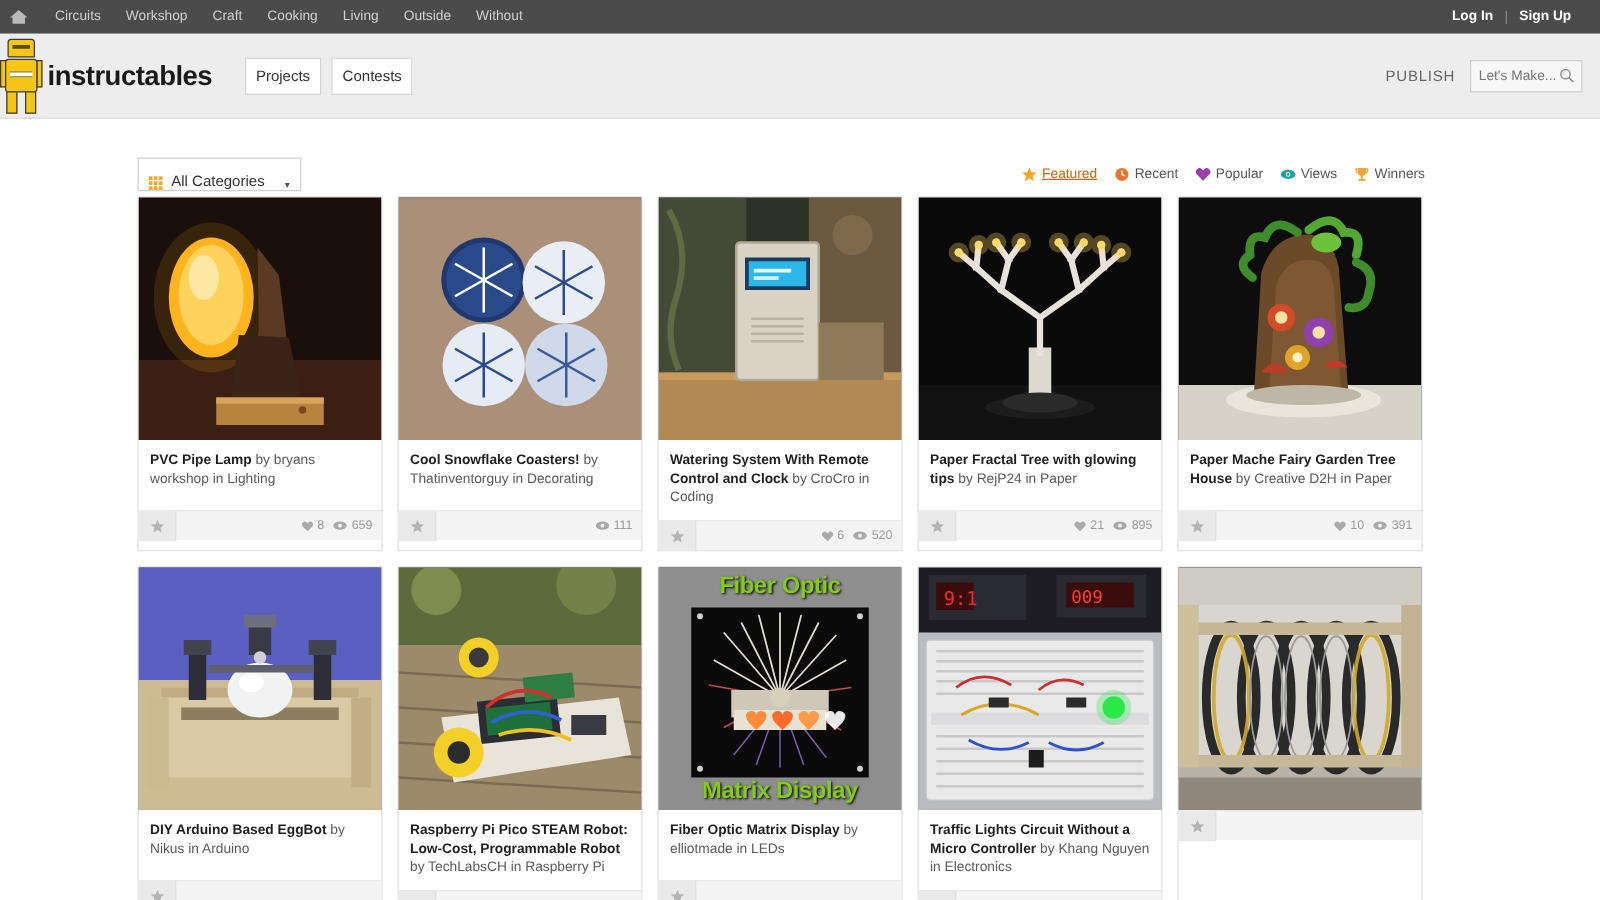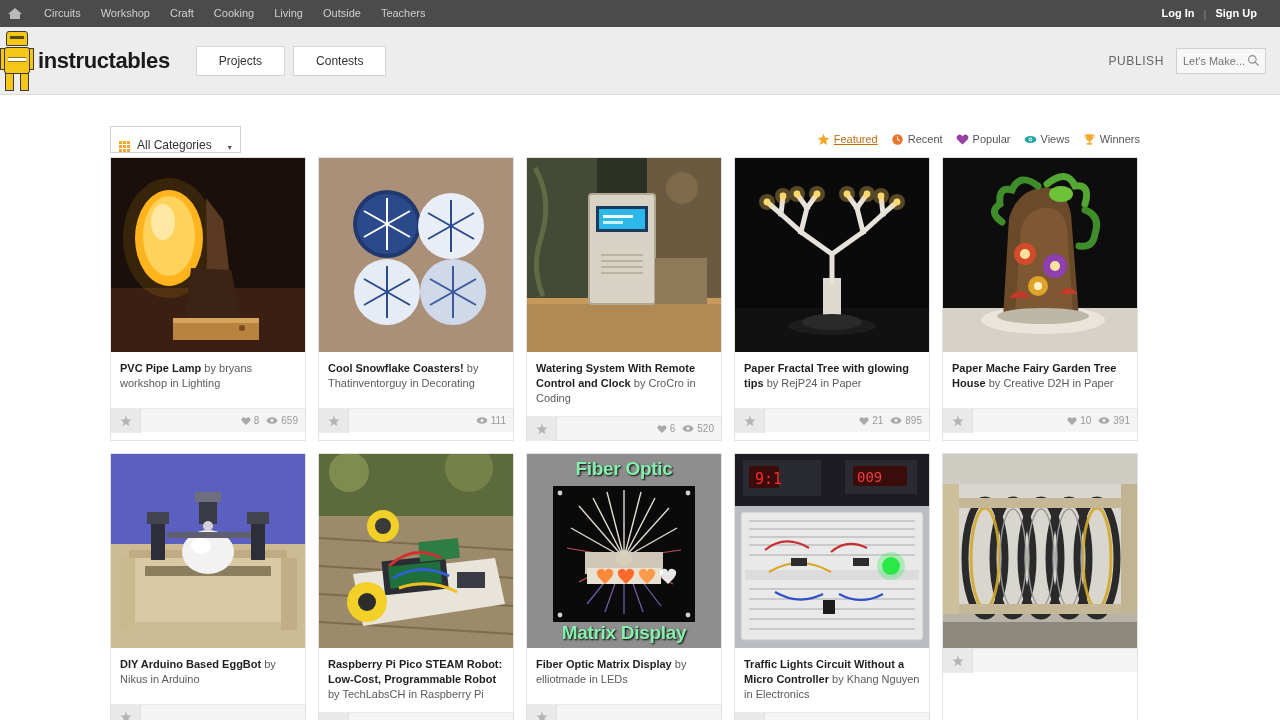--- a/index.html
+++ b/index.html
@@ -139,21 +139,21 @@
   .header-tabs {
     display: flex;
     gap: 8px;
     margin-left: 26px;
   }
   .header-tab {
     background: #ffffff;
     border: 1px solid #d4d4d4;
     font-size: 12px;
     color: #333333;
-    padding: 8px 22px;
+    padding: 8px 8px;
     line-height: 1;
     cursor: pointer;
   }
   .header-right {
     margin-left: auto;
     display: flex;
     align-items: center;
     gap: 12px;
   }
   .publish-link {
@@ -308,40 +308,40 @@
   }
   .stat { display: flex; align-items: center; gap: 3px; }
   .stat svg { display: block; }
 
   
   .art { position: absolute; inset: 0; }
   .overlay-text {
     position: absolute;
     left: 0; right: 0;
     text-align: center;
-    color: #86efac;
+    color: #84cc16;
     font-weight: bold;
     font-size: 19px;
     text-shadow: 1px 1px 2px #000;
     letter-spacing: -0.3px;
   }
 </style>
 </head>
 <body>
 
 <div class="topbar">
   <span class="home-icon"></span>
   <nav class="topnav">
     <a>Circuits</a>
     <a>Workshop</a>
     <a>Craft</a>
     <a>Cooking</a>
     <a>Living</a>
     <a>Outside</a>
-    <a>Teachers</a>
+    <a>Without</a>
   </nav>
   <div class="topbar-right">
     <a>Log In</a>
     <span class="topbar-sep">|</span>
     <a>Sign Up</a>
   </div>
 </div>
 
 <div class="header">
   <div class="logo-block">

